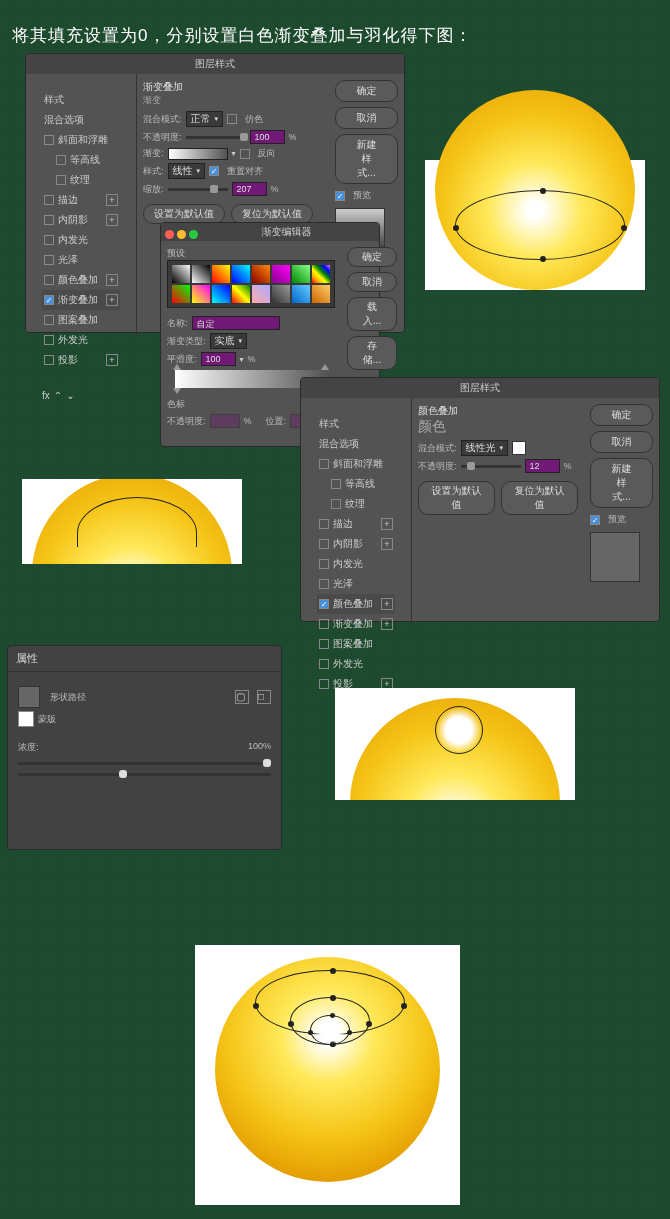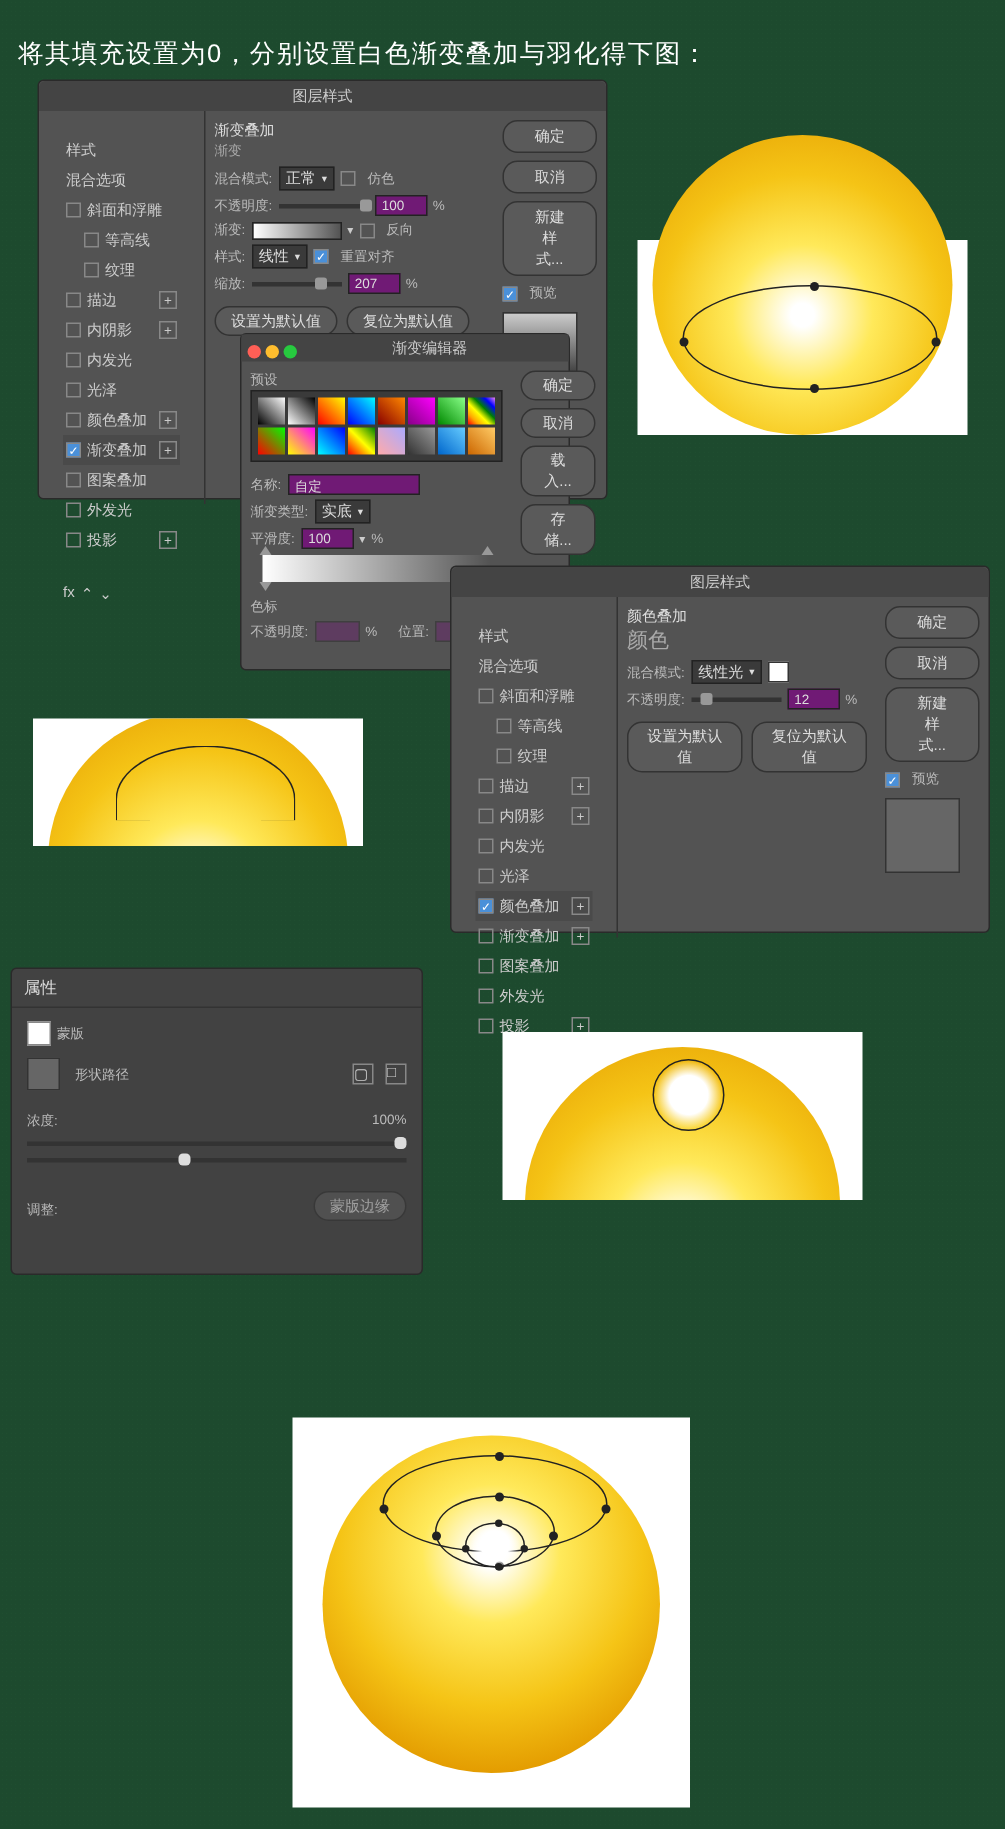--- a/index.html
+++ b/index.html
@@ -297,41 +297,37 @@
           <span class="label">预览</span>
         </div>
       <div style="width:50px;height:50px;background:#666;border:1px solid #333;margin-top:6px"></div>
     </div>
   </div>
 </div>
 
 <div class="panel prop-panel" style="left:7px;top:645px;width:275px;height:205px">
   <div style="padding:5px 8px;border-bottom:1px solid #333;font-size:11px;color:#ddd">属性</div>
   <div style="padding:6px 10px">
-    <div class="row">
-        <span style="width:16px;height:16px;border:1px solid #888;background:#fff"></span>
-        <span class="label">蒙版</span>
-      </div>
     <div class="row" style="margin-top:8px">
         <span style="width:22px;height:22px;background:#666;border:1px solid #333"></span>
         <span class="label" style="margin-left:6px">形状路径</span>
         <span style="flex:1"></span>
         <span style="width:14px;height:14px;border:1px solid #888">▢</span>
         <span style="width:14px;height:14px;border:1px solid #888;margin-left:4px">□</span>
       </div>
+    <div class="row">
+        <span style="width:16px;height:16px;border:1px solid #888;background:#fff"></span>
+        <span class="label">蒙版</span>
+      </div>
     <div style="margin-top:14px;display:flex;justify-content:space-between">
         <span class="label">浓度:</span>
         <span class="label">100%</span>
       </div>
     <div class="slider-track" style="width:100%;margin-top:6px"><span class="slider-thumb" style="left:calc(100% - 8px);background:#ddd;border-radius:3px"></span></div>
     <div class="slider-track" style="width:100%;margin-top:6px"><span class="slider-thumb" style="left:40%;background:#ddd;border-radius:3px"></span></div>
-    <div style="margin-top:18px;display:flex;justify-content:space-between;align-items:center">
-        <span class="label">调整:</span>
-        <span class="btn sm" style="display:inline-block;opacity:.6">蒙版边缘</span>
-      </div>
   </div>
 </div>
 
 <div class="sphere-img" style="left:425px;top:160px;width:220px;height:130px">
   <div class="half-sphere" style="position:absolute;left:10px;bottom:0;width:200px;height:200px;border-radius:50%"></div>
   <div style="position:absolute;left:30px;top:30px;width:170px;height:70px;border:1px solid #222;border-radius:50%">
     <span style="position:absolute;left:-3px;top:50%;width:6px;height:6px;background:#222;border-radius:50%"></span>
     <span style="position:absolute;right:-3px;top:50%;width:6px;height:6px;background:#222;border-radius:50%"></span>
     <span style="position:absolute;left:50%;top:-3px;width:6px;height:6px;background:#222;border-radius:50%"></span>
     <span style="position:absolute;left:50%;bottom:-3px;width:6px;height:6px;background:#222;border-radius:50%"></span>

